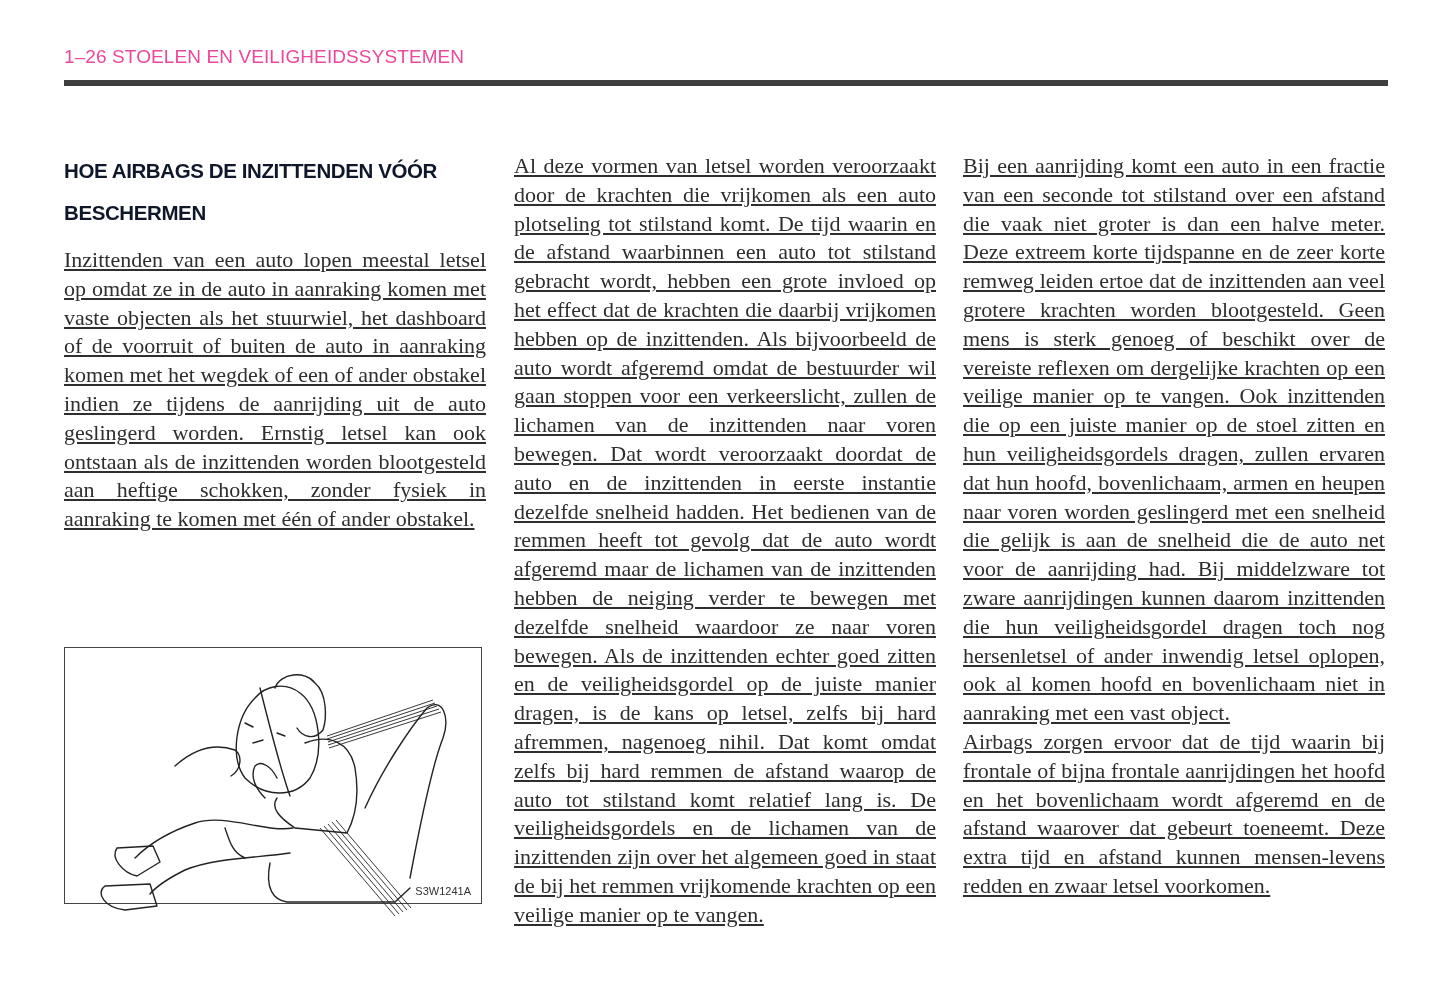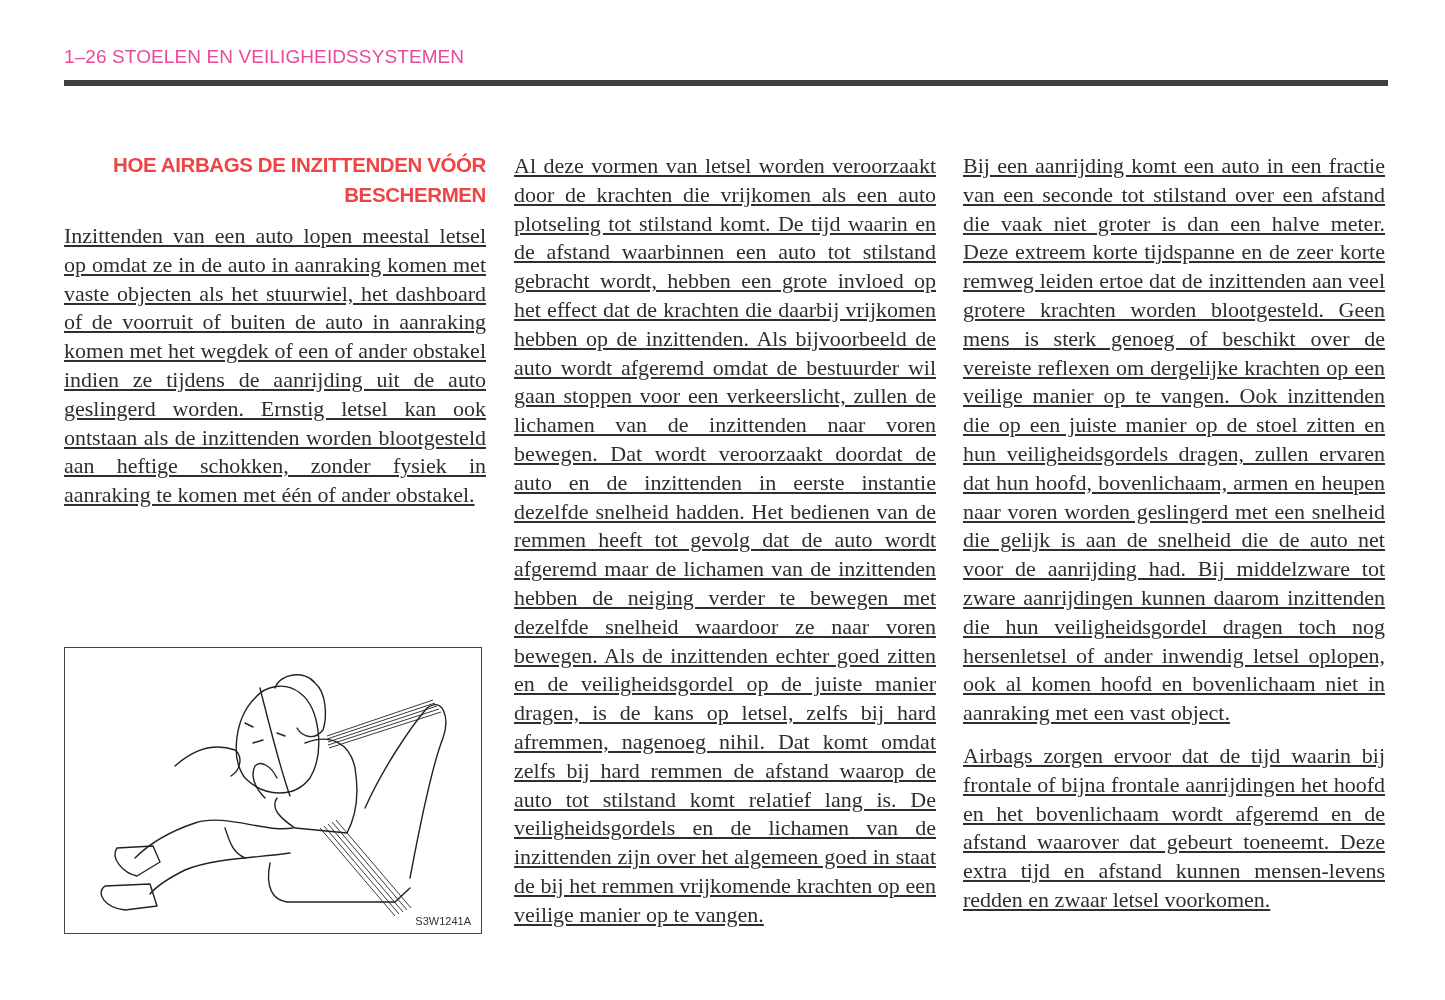--- a/index.html
+++ b/index.html
@@ -17,26 +17,26 @@
     position: absolute; top: 150px; width: 422px;
     font-family: "Liberation Serif", serif; font-size: 22px; line-height: 28.8px;
     color: #2e2e2e; text-align: justify;
   }
   .col p { margin: 0; text-align-last: left; text-decoration: underline; }
   #col1 { left: 64px; }
   #col2 { left: 514px; top: 152px; }
   #col3 { left: 963px; top: 152px; }
   .section-heading {
     font-family: "Liberation Sans", sans-serif; font-weight: bold; font-size: 20.5px;
-    line-height: 30px; color: #ef4444; margin: 0 0 12px 0; letter-spacing: -0.4px;
-    text-align: right;
+    line-height: 42px; color: #0f172a; margin: 0 0 12px 0; letter-spacing: -0.4px;
+    text-align: left;
   }
-  #col3 p.second { margin-top: 14px; }
+  #col3 p.second { }
   .figure {
-    position: absolute; left: 64px; top: 647px; width: 418px; height: 287px;
+    position: absolute; left: 64px; top: 647px; width: 418px; height: 257px;
     border: 1.5px solid #444; box-sizing: border-box; background: #fff;
   }
   .figure svg { position: absolute; left: 0; top: 0; }
   .figure-code {
     position: absolute; right: 10px; bottom: 6px;
     font-family: "Liberation Sans", sans-serif; font-size: 11px; color: #333;
   }
 </style>
 </head>
 <body>

